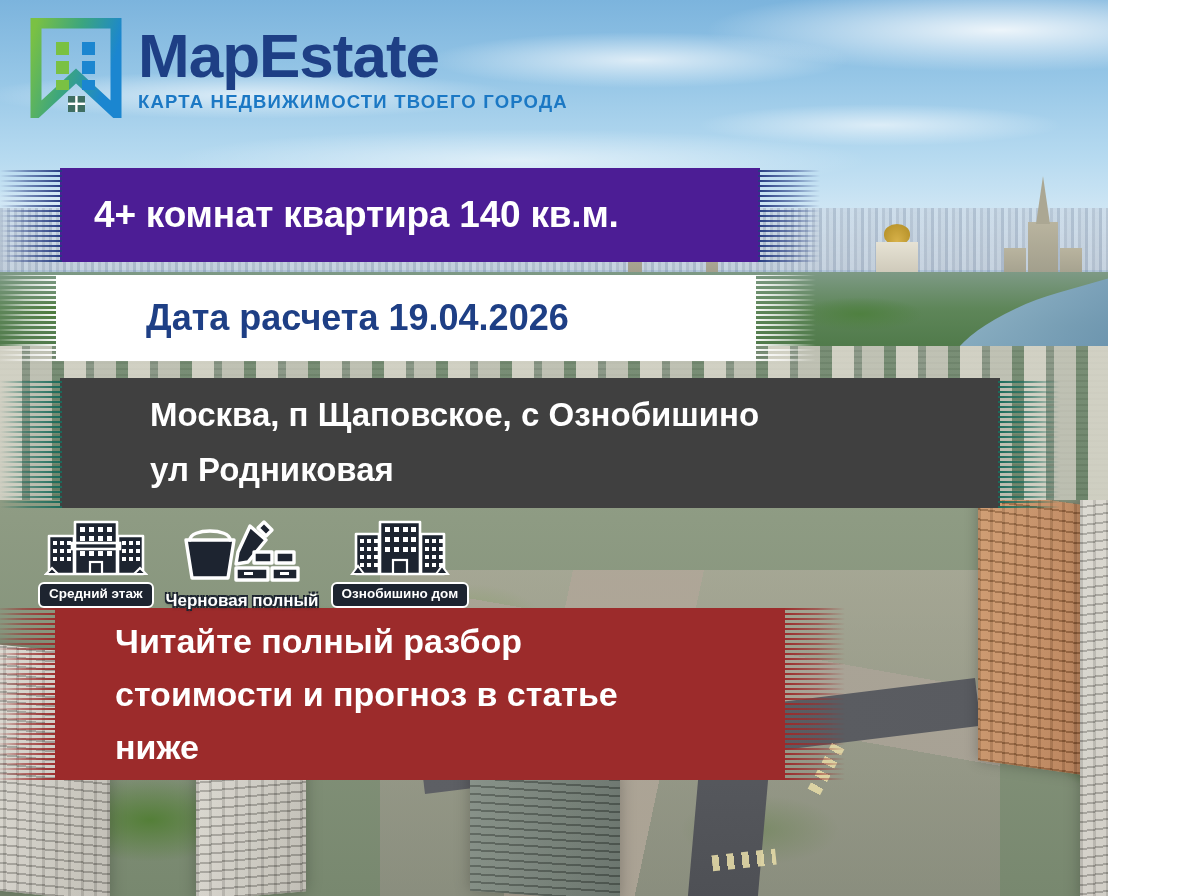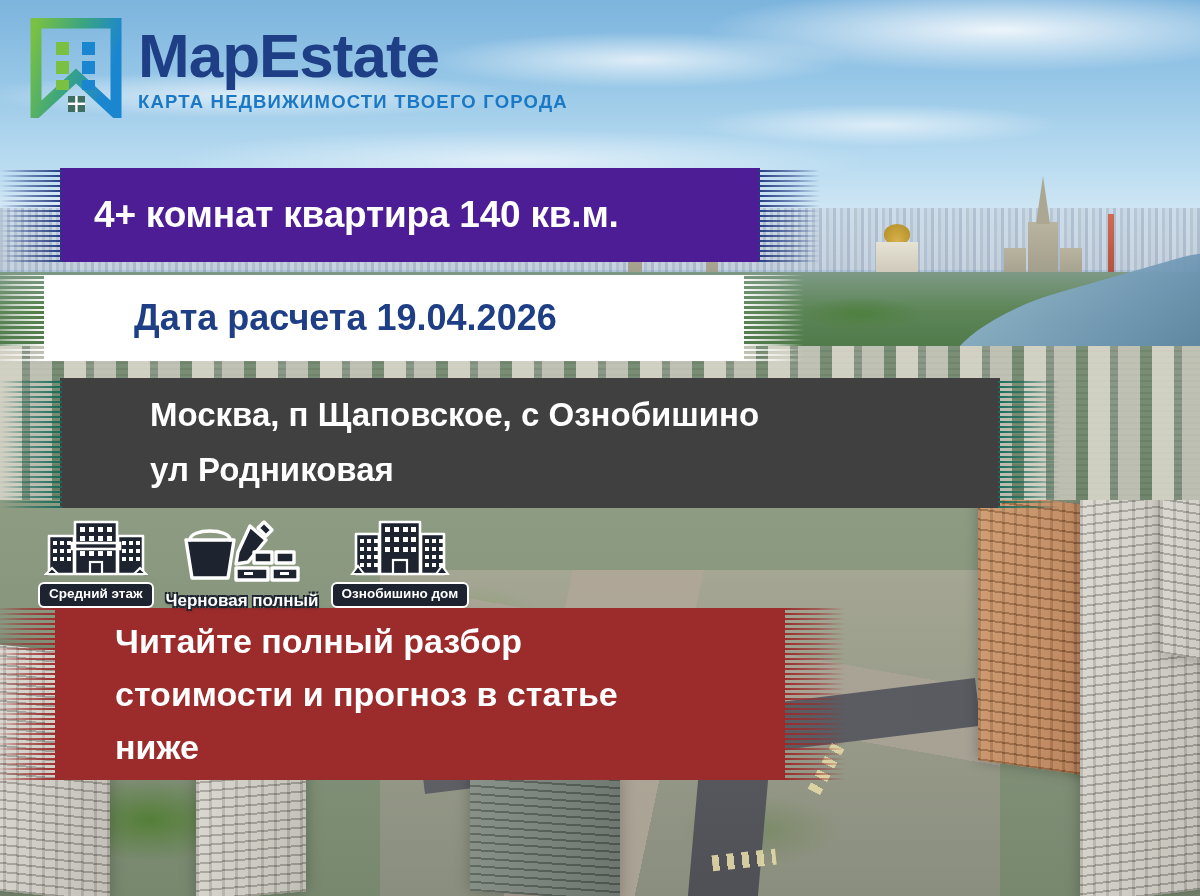--- a/index.html
+++ b/index.html
@@ -6,21 +6,21 @@
     margin: 0;
     padding: 0;
     background: #ffffff;
   }
   body {
     font-family: "Liberation Sans", sans-serif;
   }
 
   .poster {
     position: relative;
-    width: 1200px;
+    width: 1108px;
     height: 896px;
     overflow: hidden;
     background: #6fa8cf;
     text-decoration: underline;
   }
 
   
   .photo-top {
     position: absolute;
     left: 0; top: 0;
@@ -235,21 +235,21 @@
     mask-image: linear-gradient(270deg, rgba(0,0,0,0), rgba(0,0,0,.55) 45%, #000 100%);
   }
   .banner-blue .line {
     color: #ffffff;
     font-size: 37px;
     font-weight: 700;
     letter-spacing: -0.2px;
   }
 
   .banner-white {
-    left: 44px; top: 275px;
+    left: 56px; top: 275px;
     width: 700px; height: 86px;
     background: #ffffff;
     padding: 0 0 0 90px;
   }
   .banner-white::before {
     background: repeating-linear-gradient(0deg, #ffffff 0 2px, rgba(255,255,255,0) 2px 5px);
     -webkit-mask-image: linear-gradient(90deg, rgba(0,0,0,0), rgba(0,0,0,.6) 45%, #000 100%);
     mask-image: linear-gradient(90deg, rgba(0,0,0,0), rgba(0,0,0,.6) 45%, #000 100%);
   }
   .banner-white::after {

